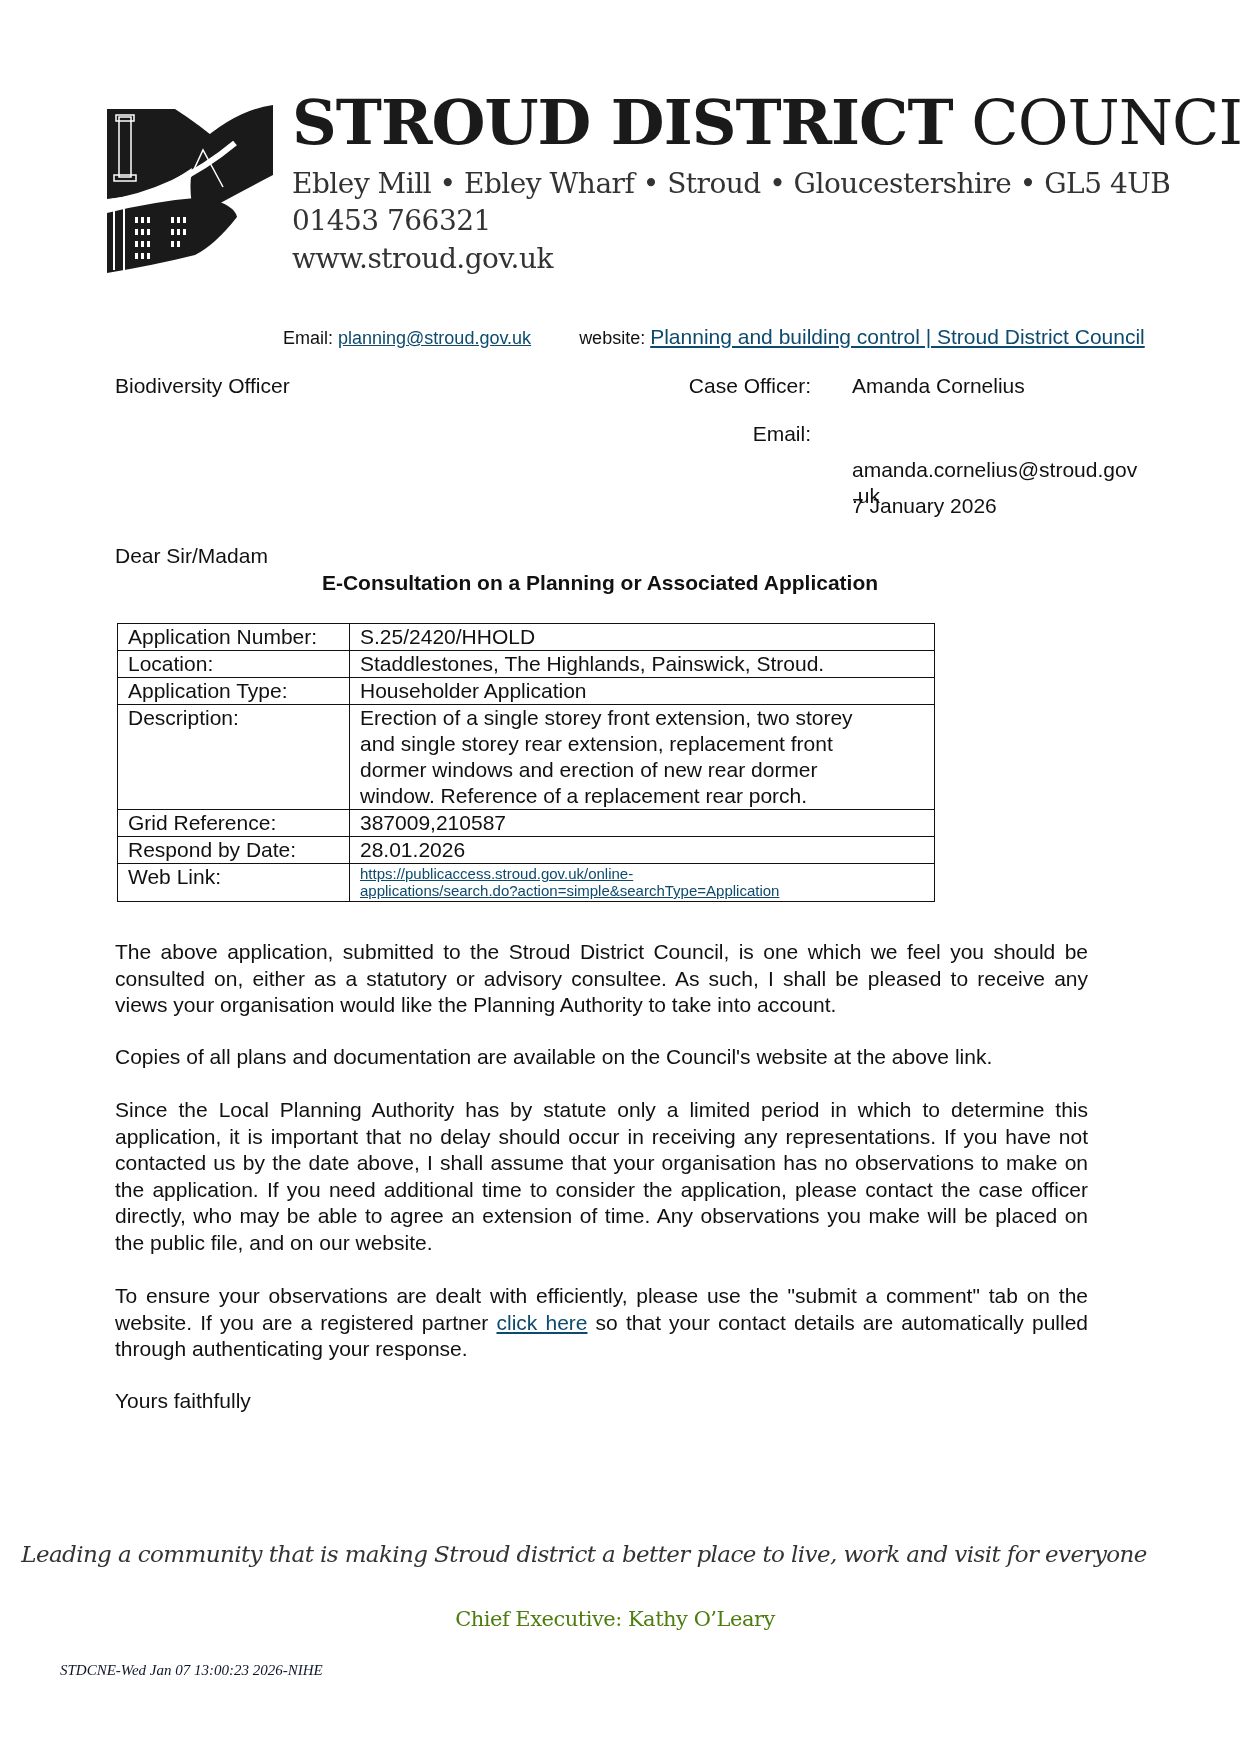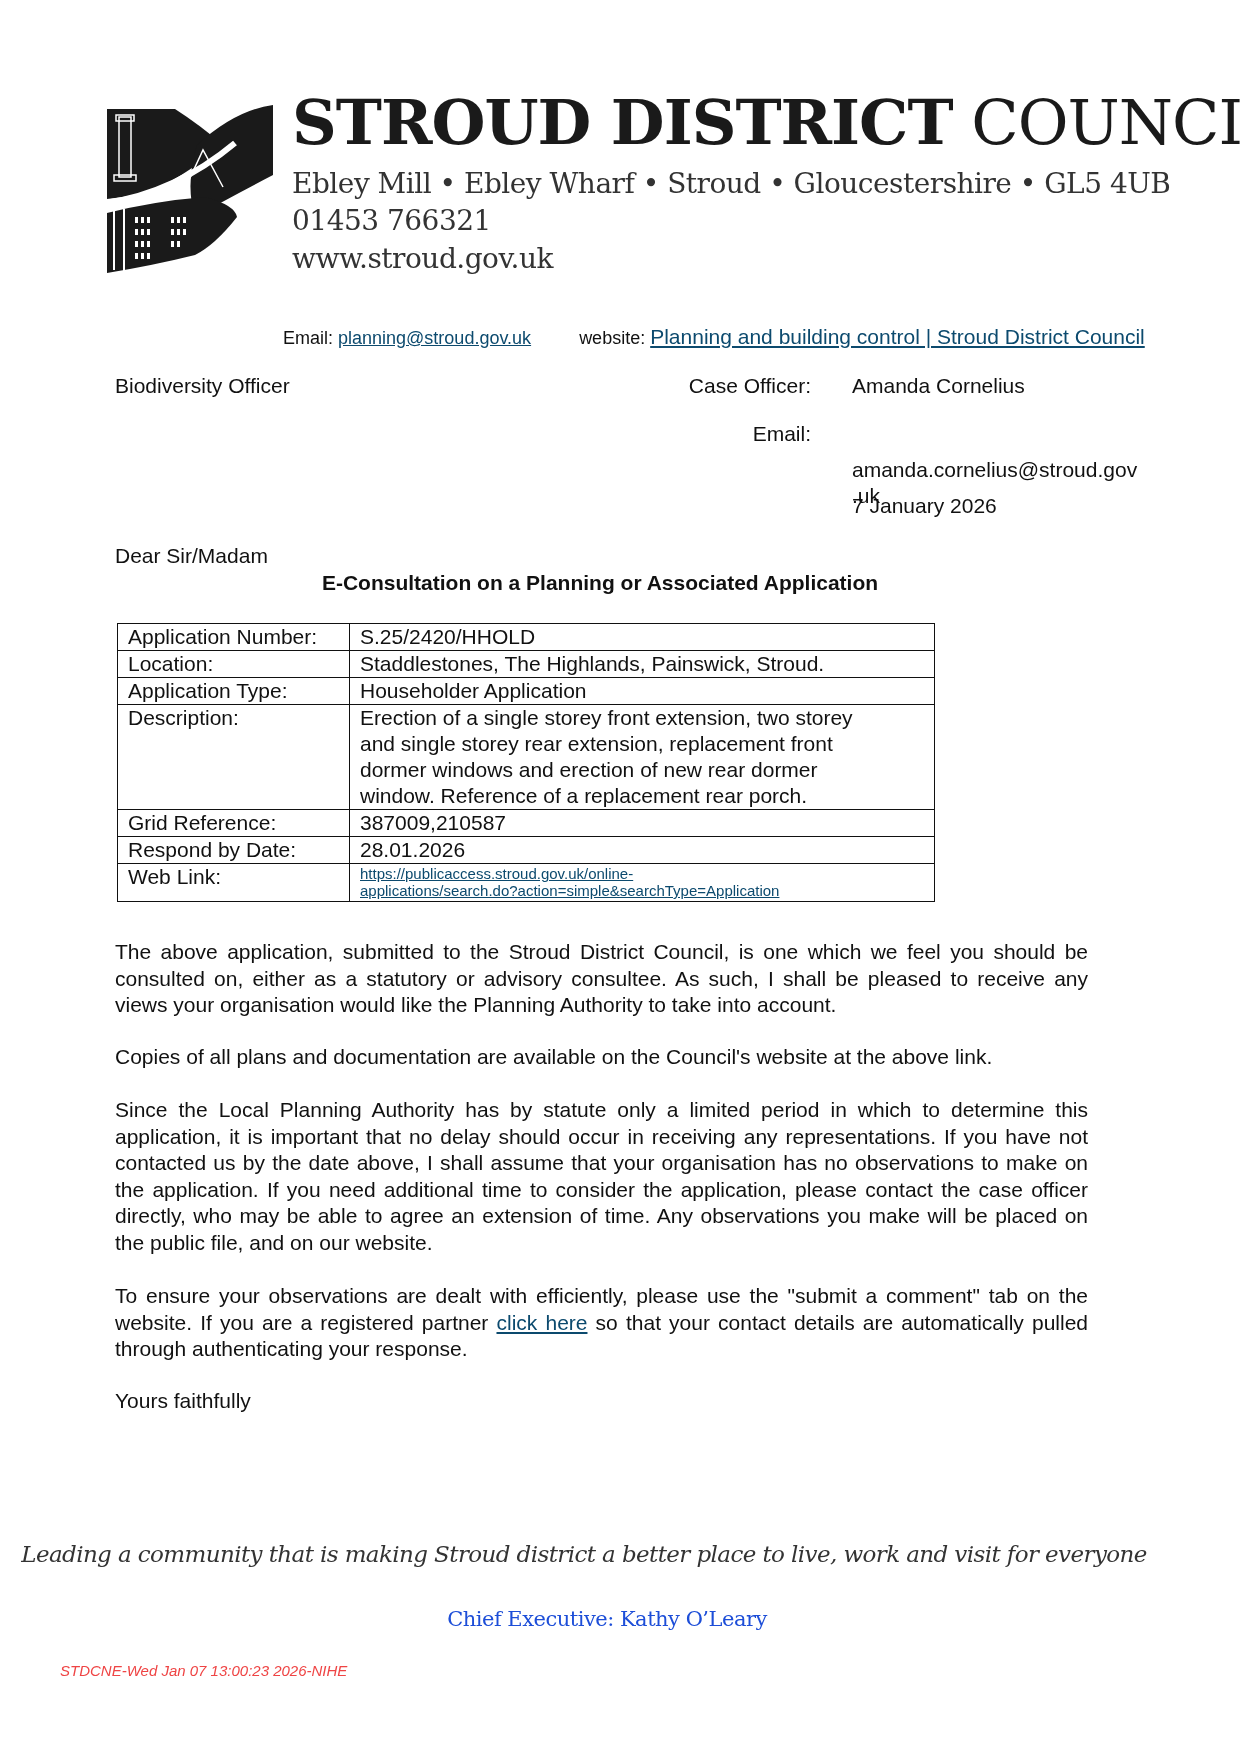--- a/index.html
+++ b/index.html
@@ -34,23 +34,23 @@
   table.app { position: absolute; left: 117px; top: 623px; width: 818px; border-collapse: collapse;
               font-size: 21px; }
   table.app td { border: 1.6px solid #111; padding: 0 10px; vertical-align: top; line-height: 26px; }
   table.app td.k { width: 211px; }
   table.app td.link-cell { font-size: 15px; line-height: 17px; padding-top: 1px; padding-bottom: 2px; }
 
   .para { left: 115px; width: 973px; font-size: 21px; line-height: 26.5px; text-align: justify; }
 
   .motto { left: 0; width: 1168px; top: 1541px; text-align: center; font-family: "DejaVu Serif", serif;
            font-style: italic; font-size: 23px; color: #333; letter-spacing: -0.6px; }
-  .ceo { left: 4px; width: 1206px; top: 1607px; text-align: center; font-family: "DejaVu Serif", serif;
-         font-size: 21px; color: #1d4ed8; letter-spacing: -0.5px; }
-  .ref { left: 60px; top: 1662px; font-style: italic; font-size: 15px; color: #ef4444; }
+  .ceo { left: 12px; width: 1206px; top: 1607px; text-align: center; font-family: "DejaVu Serif", serif;
+         font-size: 21px; color: #4d7c0f; letter-spacing: -0.5px; }
+  .ref { left: 60px; top: 1662px; font-style: italic; font-size: 15px; color: #0f172a; font-family: Liberation Serif, serif; }
 </style>
 </head>
 <body>
 
 <div class="abs logo">
   <svg width="170" height="168" viewBox="0 0 170 168">
 
     <path d="M2 4 L70 4 Q95 20 118 40 Q80 70 58 80 Q30 92 2 94 Z" fill="#1a1a1a"></path>
 
     <path d="M92 40 Q130 5 168 0 L168 70 Q120 95 90 112 Q80 80 92 40 Z" fill="#1a1a1a"></path>

